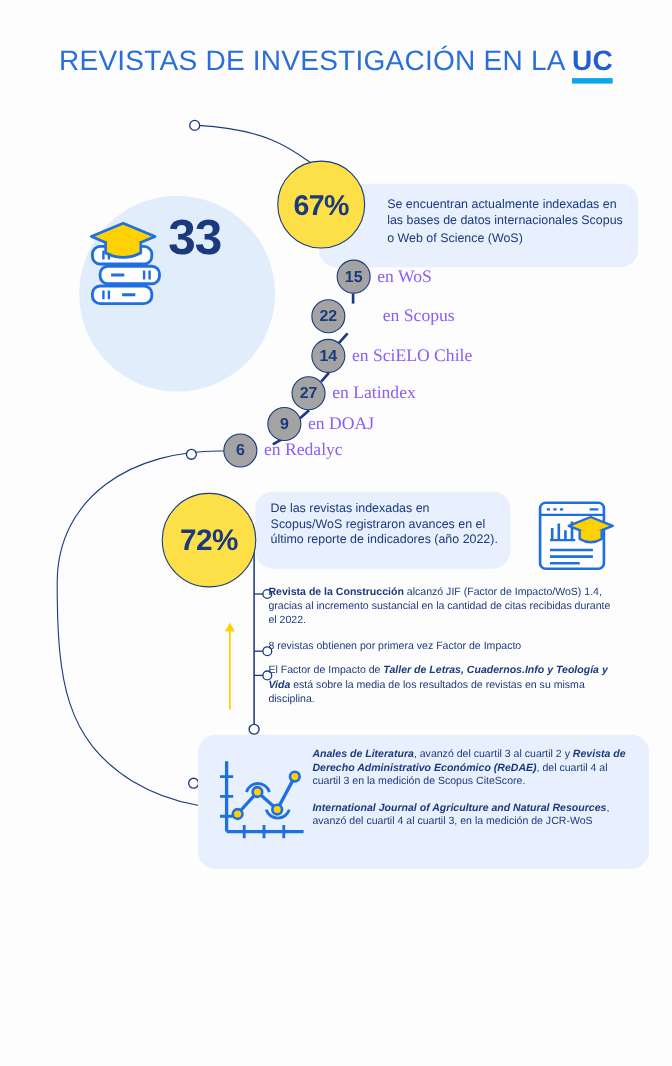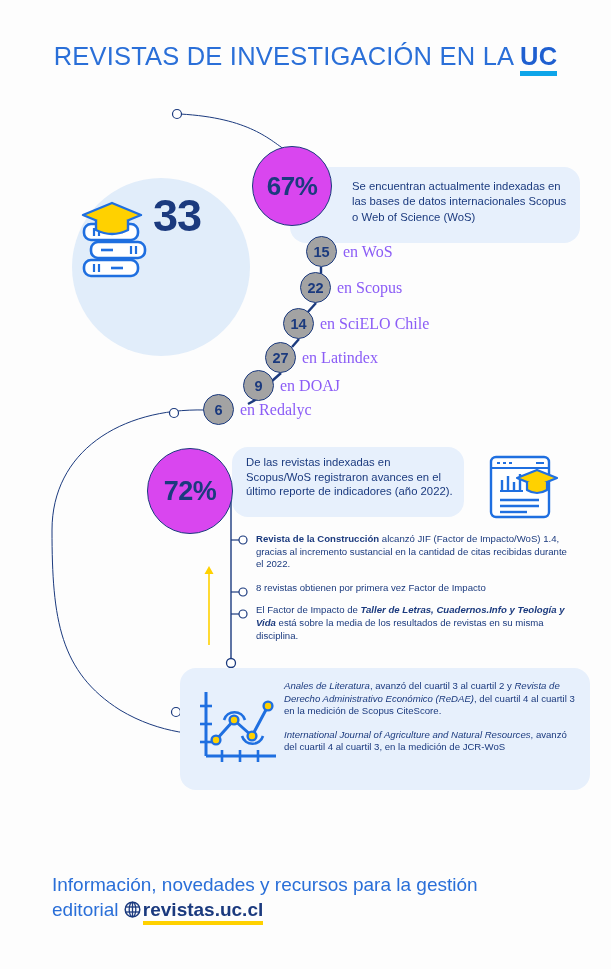--- a/index.html
+++ b/index.html
@@ -33,21 +33,21 @@
   
   .panel{position:absolute;background:#e7f0fc;border-radius:16px;}
 
   
   .p67{left:290px;top:143px;width:290px;height:76px;margin-top:24px;}
   .p67 .txt{
     position:absolute;left:62px;top:12px;width:222px;
     font-size:11.3px;line-height:15.4px;color:#1b3a7e;
   }
   .circ{
-    position:absolute;border-radius:50%;background:#d946ef;
+    position:absolute;border-radius:50%;background:#fde047;
     border:1.3px solid #1b3a7e;display:flex;align-items:center;justify-content:center;
     font-weight:700;color:#1b3a7e;box-sizing:border-box;
   }
   .c67{left:252px;top:146px;width:80px;height:80px;font-size:26px;letter-spacing:-.5px;}
 
   
   .n33{
     position:absolute;left:153px;top:193px;font-size:45px;font-weight:700;
     color:#1b3a7e;letter-spacing:-1px;line-height:1;
   }
@@ -69,29 +69,29 @@
   .p72{left:232px;top:447px;width:232px;height:70px;}
   .p72 .txt{
     position:absolute;left:14px;top:8px;width:212px;
     font-size:11.3px;line-height:14.6px;color:#1b3a7e;
   }
   .c72{left:147px;top:448px;width:86px;height:86px;font-size:27px;letter-spacing:-.5px;}
 
   .doc-icon{position:absolute;left:487px;top:452px;width:72px;height:72px;}
 
   
-  .bullets{position:absolute;left:244px;top:533px;width:312px;margin-left:12px;}
+  .bullets{position:absolute;left:244px;top:533px;width:312px;}
   .bullet{position:relative;margin-bottom:11px;font-size:9.6px;line-height:12.6px;color:#1b3a7e;}
   .bullet b{font-weight:700;}
   .bullet i{font-style:italic;font-weight:700;}
 
   
   .pcard{left:180px;top:668px;width:410px;height:122px;}
   .pcard .txt{position:absolute;left:104px;top:12px;width:292px;font-size:9.6px;line-height:12.6px;color:#1b3a7e;}
-  .pcard .txt b{font-weight:400;font-style:italic;}
+  .pcard .txt b{font-weight:700;font-style:italic;}
   .pcard .p2{margin-top:11px;}
   .linechart{position:absolute;left:14px;top:20px;width:86px;height:84px;}
 
   
   .footnote{
     position:absolute;left:52px;top:812px;width:507px;height:48px;
     background:#ffd100;border-radius:11px;
   }
   .footnote .t{
     position:absolute;left:14px;top:9px;width:479px;text-align:center;
@@ -172,21 +172,21 @@
 
   <div class="panel p67">
     <div class="txt">Se encuentran actualmente indexadas en las bases de datos internacionales Scopus o Web of Science (WoS)</div>
   </div>
   <div class="circ c67">67%</div>
 
   <div class="chain-item" style="left:306px;top:236px;">
     <span class="bub">15</span>
     <span class="lbl">en WoS</span>
   </div>
-  <div class="chain-item" style="left:300px;top:272px;">
+  <div class="chain-item" style="left:283px;top:272px;gap:28px;">
     <span class="bub">22</span>
     <span class="lbl">en Scopus</span>
   </div>
   <div class="chain-item" style="left:283px;top:308px;">
     <span class="bub">14</span>
     <span class="lbl">en SciELO Chile</span>
   </div>
   <div class="chain-item" style="left:265px;top:342px;">
     <span class="bub">27</span>
     <span class="lbl">en Latindex</span>
@@ -265,24 +265,14 @@
       <div>
         <b>Anales de Literatura</b><span>, avanzó del cuartil 3 al cuartil 2 y </span><b>Revista de Derecho Administrativo Económico (ReDAE)</b><span>, del cuartil 4 al cuartil 3 en la medición de Scopus CiteScore.</span>
       </div>
       <div class="p2">
         <b>International Journal of Agriculture and Natural Resources</b><span>, avanzó del cuartil 4 al cuartil 3, en la medición de JCR-WoS</span>
       </div>
     </div>
   </div>
 
 
-  <div class="final">
-    <span>Información, novedades y recursos para la gestión</span><br>
-    <span>editorial </span><svg class="globe" width="17" height="17" viewBox="0 0 17 17">
-      <circle cx="8.5" cy="8.5" r="7.3" fill="none" stroke="#1b3a7e" stroke-width="1.5"></circle>
-      <ellipse cx="8.5" cy="8.5" rx="3.3" ry="7.3" fill="none" stroke="#1b3a7e" stroke-width="1.3"></ellipse>
-      <line x1="1.4" y1="6" x2="15.6" y2="6" stroke="#1b3a7e" stroke-width="1.3"></line>
-      <line x1="1.4" y1="11" x2="15.6" y2="11" stroke="#1b3a7e" stroke-width="1.3"></line>
-      <line x1="8.5" y1="1.2" x2="8.5" y2="15.8" stroke="#1b3a7e" stroke-width="1.3"></line>
-    </svg><a class="site" href="#" style="text-decoration:none;">revistas.uc.cl</a>
-  </div>
 
 </div>
 
 </body></html>

